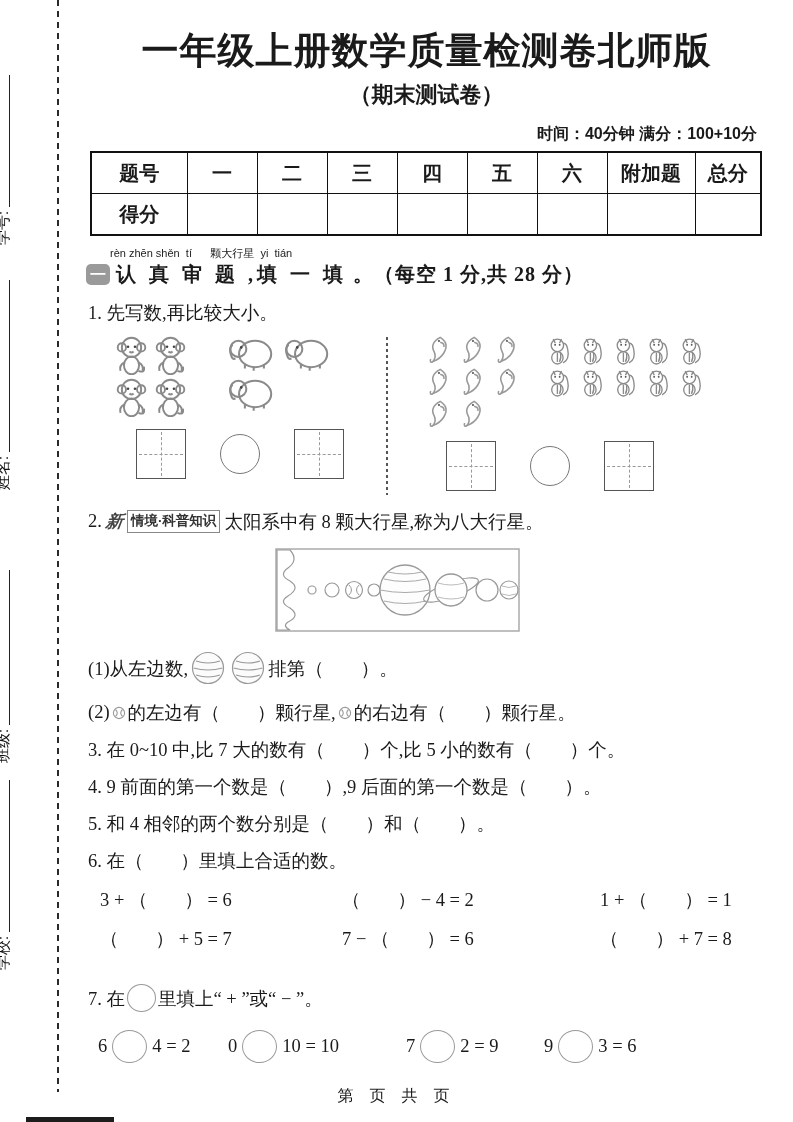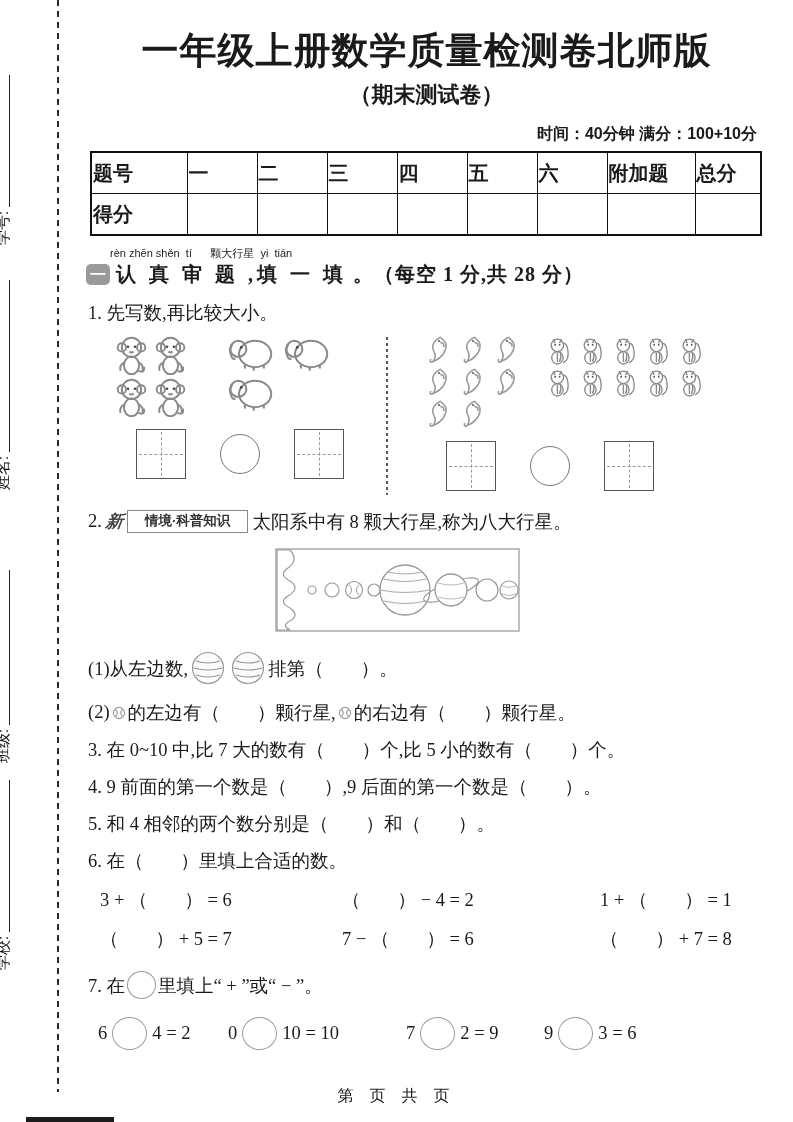--- a/index.html
+++ b/index.html
@@ -27,21 +27,21 @@
   .title{margin-top:26px;text-align:center;font-family:"Liberation Sans","DejaVu Sans",sans-serif;
     font-weight:bold;font-size:37px;letter-spacing:1px;}
   .subtitle{margin-top:4px;text-align:center;font-family:"Liberation Sans","DejaVu Sans",sans-serif;
     font-weight:bold;font-size:22px;}
   .meta{margin-top:14px;padding-right:36px;text-align:right;
     font-family:"Liberation Sans","DejaVu Sans",sans-serif;font-weight:bold;font-size:16px;}
 
   
   table.score{border-collapse:collapse;margin:6px 0 0 30px;
     font-family:"Liberation Sans","DejaVu Sans",sans-serif;font-size:20px;font-weight:bold;}
-  table.score td{border:1.6px solid #111;height:38px;vertical-align:middle;}
+  table.score td{border:1.6px solid #111;height:38px;text-align:center;vertical-align:middle;}
   table.score{border:2px solid #111;}
 
   
   .pinyin{margin:10px 0 0 50px;font-family:"Liberation Sans","DejaVu Sans",sans-serif;
     font-size:11px;color:#222;white-space:pre;}
   .sec-head{margin:0 0 0 26px;display:flex;align-items:center;gap:6px;font-size:20px;font-weight:bold;}
   .sec-badge{display:inline-flex;align-items:center;justify-content:center;width:24px;height:21px;
     background:#9a9a9a;border-radius:5px;color:#fff;font-size:16px;line-height:1;flex:0 0 auto;}
   .sec-title{letter-spacing:4px;}
   .sec-suffix{letter-spacing:1px;}
@@ -70,21 +70,21 @@
   .panelR .answer-row{padding-left:22px;}
   .tian-box{position:relative;width:50px;height:50px;border:1.6px solid #555;box-sizing:border-box;background:#fff;}
   .tian-box::before{content:"";position:absolute;left:2px;right:2px;top:50%;border-top:1.4px dashed #999;}
   .tian-box::after{content:"";position:absolute;top:2px;bottom:2px;left:50%;border-left:1.4px dashed #999;}
   .cmp-circle{width:38px;height:38px;border:1.3px solid #777;border-radius:50%;background:#fff;}
 
   
   .q2line{display:flex;align-items:center;gap:4px;}
   .badge-new{font-family:"Liberation Sans","DejaVu Sans",sans-serif;font-style:italic;
     font-weight:bold;font-size:17px;color:#444;transform:skewX(-8deg);}
-  .badge-box{border:1px solid #888;padding:0 17px;font-family:"Liberation Sans","DejaVu Sans",sans-serif;
+  .badge-box{border:1px solid #888;padding:0 3px;font-family:"Liberation Sans","DejaVu Sans",sans-serif;
     font-weight:bold;font-size:13.5px;color:#333;line-height:1.5;}
   .solar-wrap{margin:14px 0 0 215px;}
   .inline-icon{vertical-align:middle;margin:0 2px;}
   .jup-inline{width:36px;height:36px;}
   .earth-inline{width:14px;height:14px;}
   .subline{margin:14px 0 0 28px;font-size:18.5px;display:flex;align-items:center;flex-wrap:nowrap;}
 
   
   .eqrow{margin:14px 0 0 40px;display:grid;grid-template-columns:242px 258px auto;font-size:18.5px;}
   .q7row{margin:18px 0 0 38px;display:grid;grid-template-columns:130px 178px 138px auto;
@@ -392,21 +392,21 @@
     <span class="eq">3 + （　　） = 6</span>
     <span class="eq">（　　） − 4 = 2</span>
     <span class="eq">1 + （　　） = 1</span>
   </div>
   <div class="eqrow">
     <span class="eq">（　　） + 5 = 7</span>
     <span class="eq">7 − （　　） = 6</span>
     <span class="eq">（　　） + 7 = 8</span>
   </div>
 
-  <div class="qline q7head" style="margin-top:20px;align-items:center;">
+  <div class="qline q7head" style="margin-top:33px;align-items:center;">
     <span>7. 在</span>
     <span class="op-circle"></span>
     <span>里填上“ + ”或“ − ”。</span>
   </div>
 
   <div class="q7row">
     <span class="q7item">
       <span>6</span>
       <span class="op-circle"></span>
       <span>4 = 2</span>

